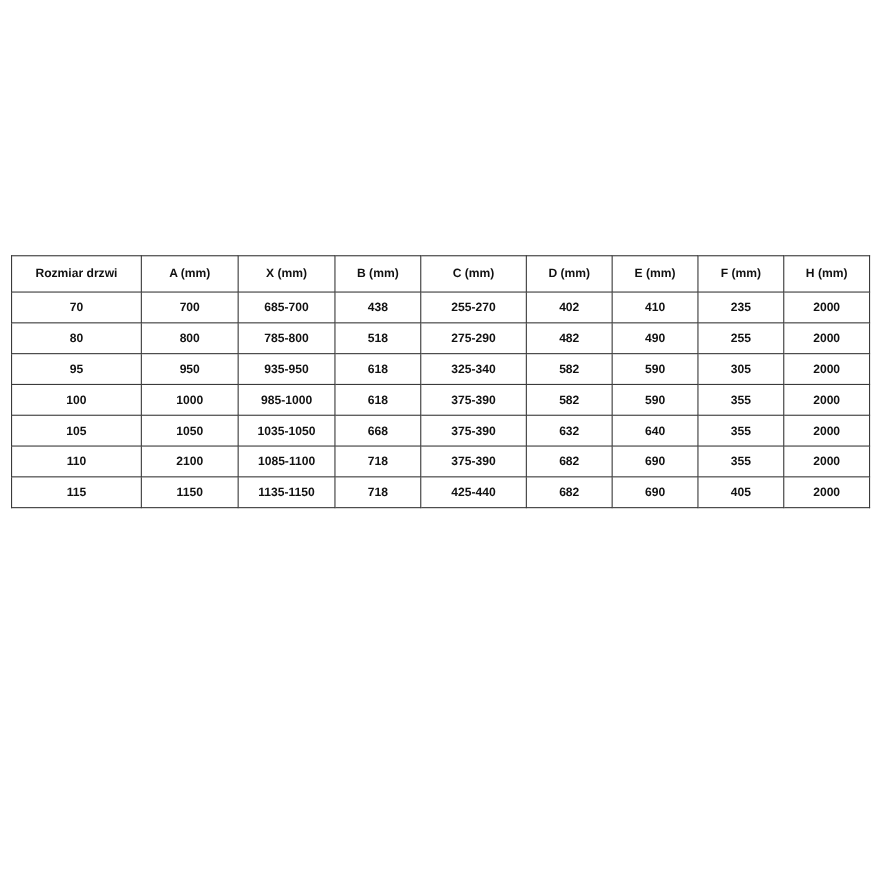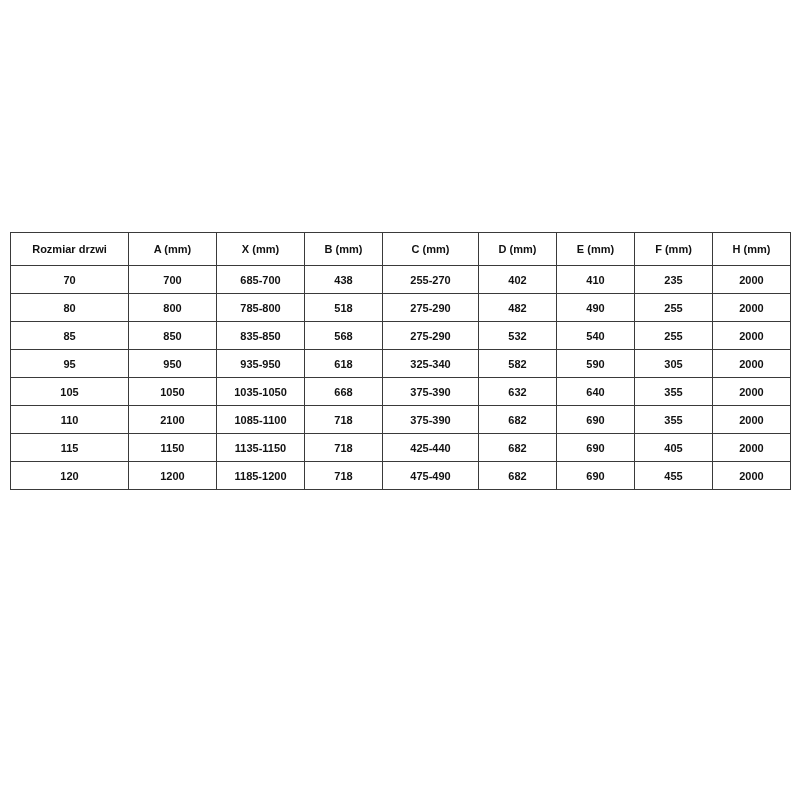--- a/index.html
+++ b/index.html
@@ -106,39 +106,39 @@
           <td>800</td>
           <td>785-800</td>
           <td>518</td>
           <td>275-290</td>
           <td>482</td>
           <td>490</td>
           <td>255</td>
           <td>2000</td>
         </tr>
         <tr>
-          <td>85</td>
-          <td>850</td>
-          <td>835-850</td>
-          <td>568</td>
-          <td>275-290</td>
-          <td>532</td>
-          <td>540</td>
-          <td>255</td>
-          <td>2000</td>
-        </tr>
-        <tr>
           <td>95</td>
           <td>950</td>
           <td>935-950</td>
           <td>618</td>
           <td>325-340</td>
           <td>582</td>
           <td>590</td>
           <td>305</td>
+          <td>2000</td>
+        </tr>
+        <tr>
+          <td>100</td>
+          <td>1000</td>
+          <td>985-1000</td>
+          <td>618</td>
+          <td>375-390</td>
+          <td>582</td>
+          <td>590</td>
+          <td>355</td>
           <td>2000</td>
         </tr>
         <tr>
           <td>105</td>
           <td>1050</td>
           <td>1035-1050</td>
           <td>668</td>
           <td>375-390</td>
           <td>632</td>
           <td>640</td>
@@ -160,27 +160,16 @@
           <td>115</td>
           <td>1150</td>
           <td>1135-1150</td>
           <td>718</td>
           <td>425-440</td>
           <td>682</td>
           <td>690</td>
           <td>405</td>
           <td>2000</td>
         </tr>
-        <tr>
-          <td>120</td>
-          <td>1200</td>
-          <td>1185-1200</td>
-          <td>718</td>
-          <td>475-490</td>
-          <td>682</td>
-          <td>690</td>
-          <td>455</td>
-          <td>2000</td>
-        </tr>
       </tbody>
     </table>
   </div>
 </div>
 
 </body></html>

